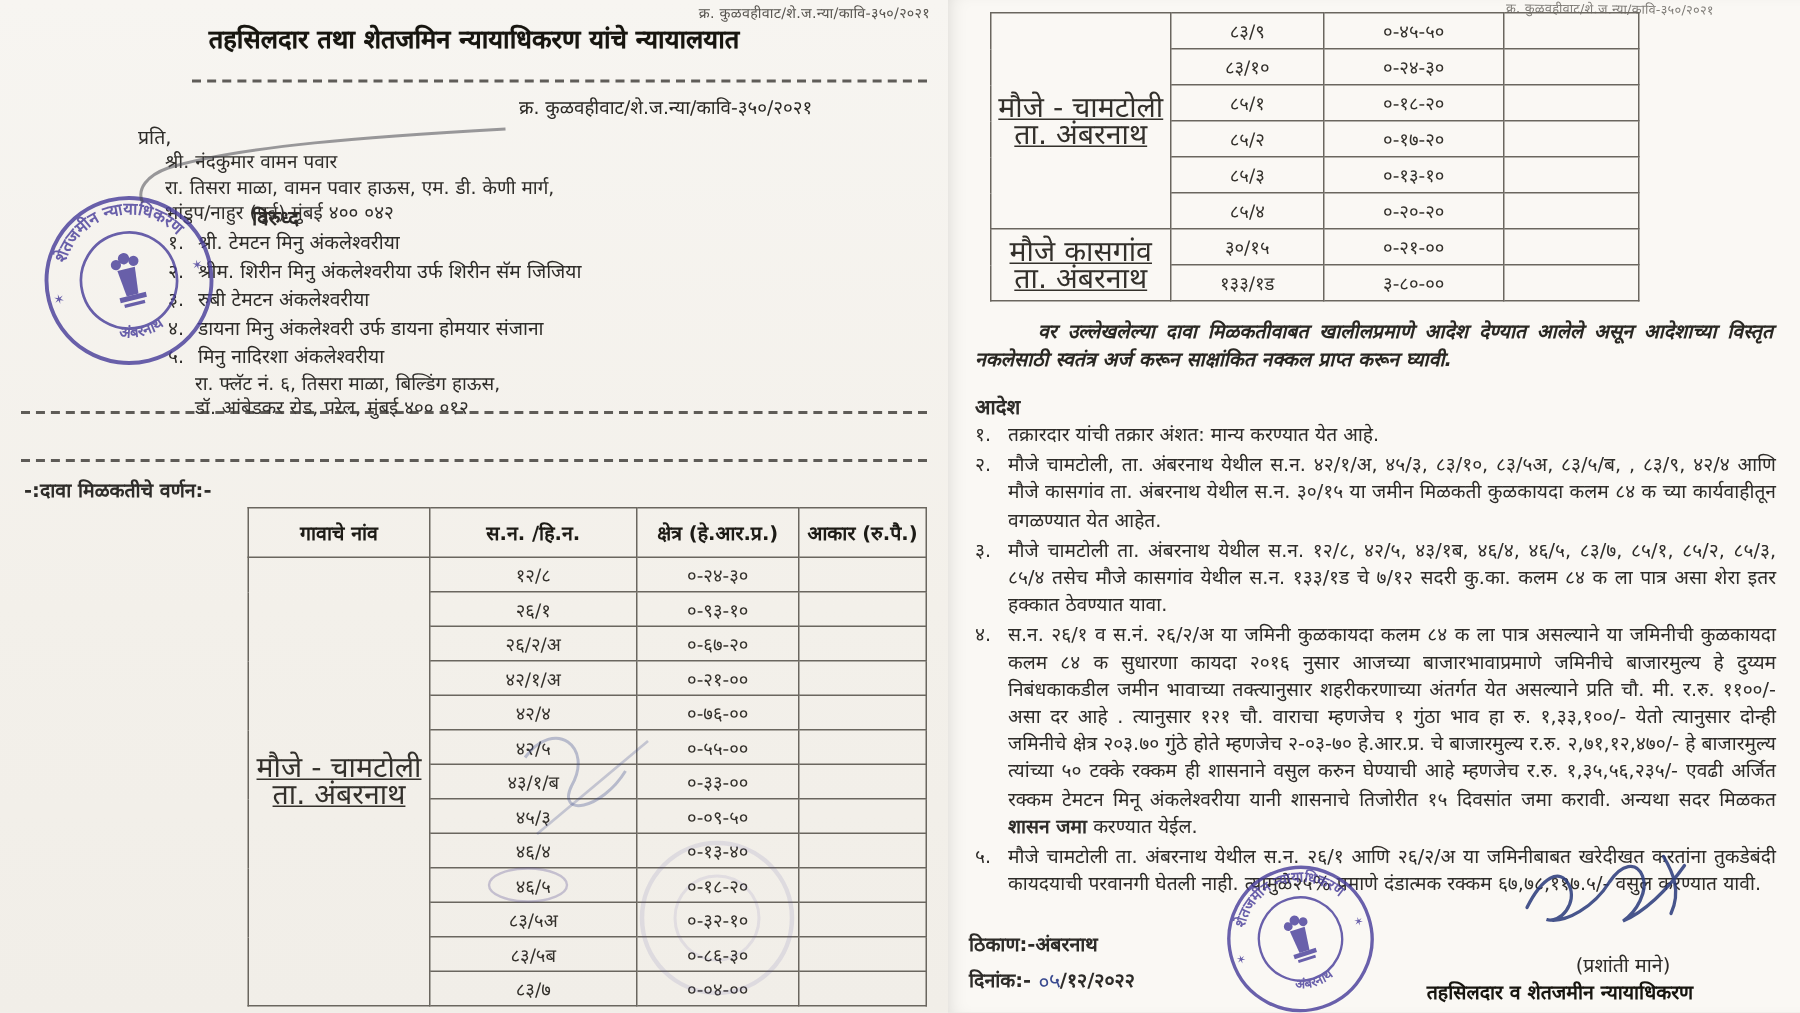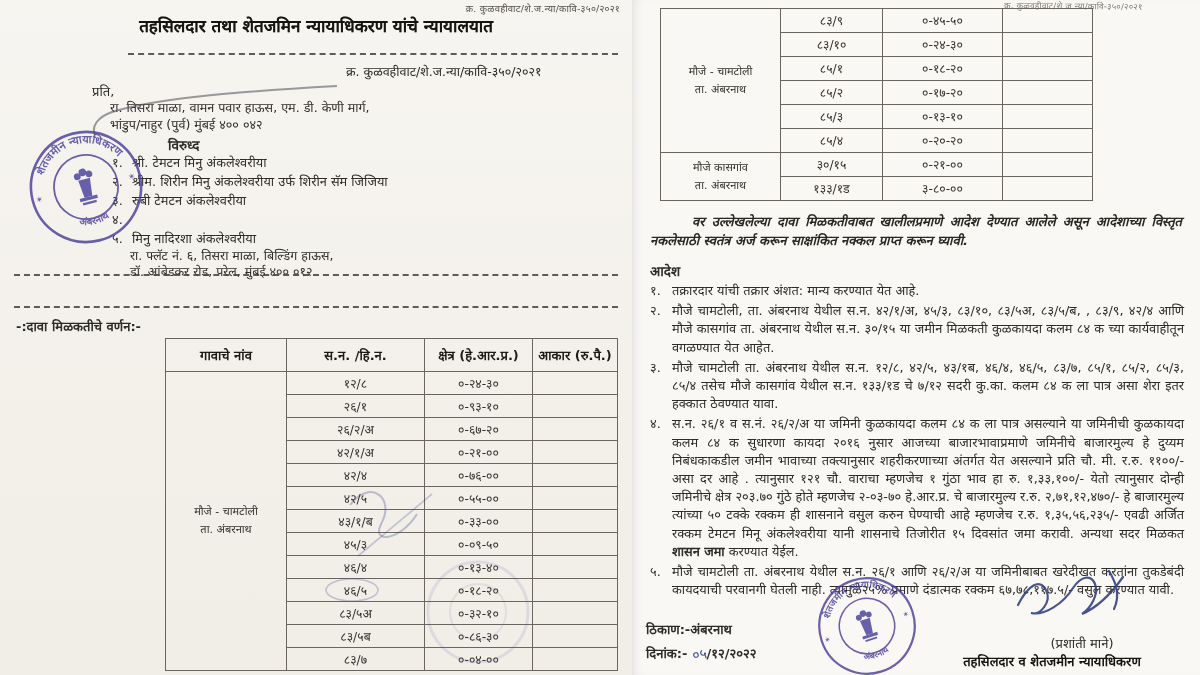--- a/index.html
+++ b/index.html
@@ -28,34 +28,34 @@
   .act-h{top:280px;left:0;width:100%;text-align:center;font-size:13.5px;font-weight:bold;color:#17150f;}
   .tbl-title{top:317px;left:16px;width:100%;text-align:left;font-size:13px;font-weight:bold;}
   table{border-collapse:collapse;}
   td,th{border:1px solid #6a665f;text-align:center;vertical-align:middle;padding:0;font-size:12.3px;color:#33302b;}
   th{font-size:13px;color:#1d1b16;}
   .tbl-l{top:338px;left:165px;border-radius:22px;}
   .tbl-l th{height:32px;}
   .tbl-l td{height:22px;}
   .tbl-r{top:8px;left:28px;}
   .tbl-r td{height:23px;}
-  .vcell{font-size:11px;line-height:18px;}
+  .vcell{font-size:19px;line-height:18px;text-decoration:underline;}
   
   .corner-no-r{top:0;left:372px;opacity:.75;font-size:8.5px;transform:rotate(.6deg);}
   .intro-r{top:212px;left:18px;width:532px;font-size:13px;font-weight:bold;font-style:italic;line-height:19px;text-align:justify;text-indent:42px;color:#2a2823;}
   .order-h{top:262px;left:18px;font-size:13.5px;font-weight:bold;}
   .orders{top:282px;left:18px;width:534px;font-size:12.8px;line-height:18.2px;}
   .order-item{display:flex;margin-bottom:2px;}
   .onum{width:22px;flex:none;}
   .otext{flex:1;text-align:justify;}
   .place-r{top:620px;left:14px;font-size:13px;font-weight:bold;}
   .date-r{top:643px;left:14px;font-size:13px;font-weight:bold;}
   .hand{display:inline-block;font-weight:normal;font-size:14px;transform:rotate(-8deg) translateY(1px);color:#3a4a8f;}
   .sig-name{top:634px;left:340px;width:220px;text-align:center;font-size:13px;font-weight:normal;}
-  .sig-title{top:652px;left:278px;width:284px;text-align:center;font-size:13px;font-weight:bold;color:#17150f;}
+  .sig-title{top:652px;left:266px;width:284px;text-align:center;font-size:13px;font-weight:bold;color:#17150f;}
   .stamp{opacity:.82;}
   .stamp-l{top:127px;left:26px;width:120px;height:120px;transform:rotate(-14deg);}
   .stamp-r{top:574px;left:183px;width:104px;height:104px;transform:rotate(-18deg);}
   .overlay{pointer-events:none;}
 </style>
 </head>
 <body>
 
 <section class="page page-left">
 
@@ -63,20 +63,21 @@
 
   <h1 class="abs title-l" style="margin:0;">तहसिलदार तथा शेतजमिन न्यायाधिकरण यांचे न्यायालयात</h1>
 
   <div class="dash" style="top:53px;left:128px;right:14px;"></div>
 
   <div class="abs case-no-l">क्र. कुळवहीवाट/शे.ज.न्या/कावि-३५०/२०२१</div>
 
   <div class="abs to-l">प्रति,</div>
 
   <div class="abs addr-l">
+    <div>श्री. नंदकुमार वामन पवार</div>
     <div>रा. तिसरा माळा, वामन पवार हाऊस, एम. डी. केणी मार्ग,</div>
     <div>भांडुप/नाहुर (पुर्व) मुंबई ४०० ०४२</div>
   </div>
 
   <div class="abs versus-l">विरुध्द</div>
 
   <div class="abs resp-l">
     <div class="resp-item">
         <span class="rnum">१.</span>
         <span>श्री. टेमटन मिनु अंकलेश्वरीया</span>
@@ -84,20 +85,21 @@
     <div class="resp-item">
         <span class="rnum">२.</span>
         <span>श्रीम. शिरीन मिनु अंकलेश्वरीया उर्फ शिरीन सॅम जिजिया</span>
       </div>
     <div class="resp-item">
         <span class="rnum">३.</span>
         <span>रुबी टेमटन अंकलेश्वरीया</span>
       </div>
     <div class="resp-item">
         <span class="rnum">४.</span>
+        <span>डायना मिनु अंकलेश्वरी उर्फ डायना होमयार संजाना</span>
       </div>
     <div class="resp-item">
         <span class="rnum">५.</span>
         <span>मिनु नादिरशा अंकलेश्वरीया</span>
       </div>
   </div>
 
   <div class="abs resp-addr">
     <div>रा. फ्लॅट नं. ६, तिसरा माळा, बिल्डिंग हाऊस,</div>
     <div>डॉ. आंबेडकर रोड, परेल, मुंबई ४०० ०१२</div>

